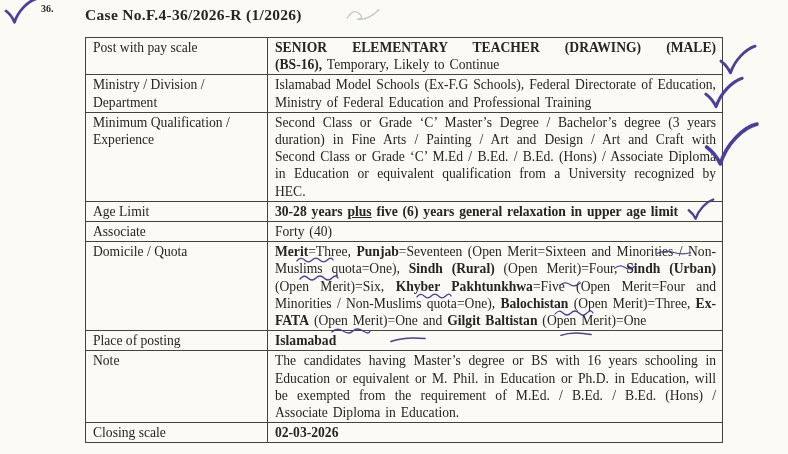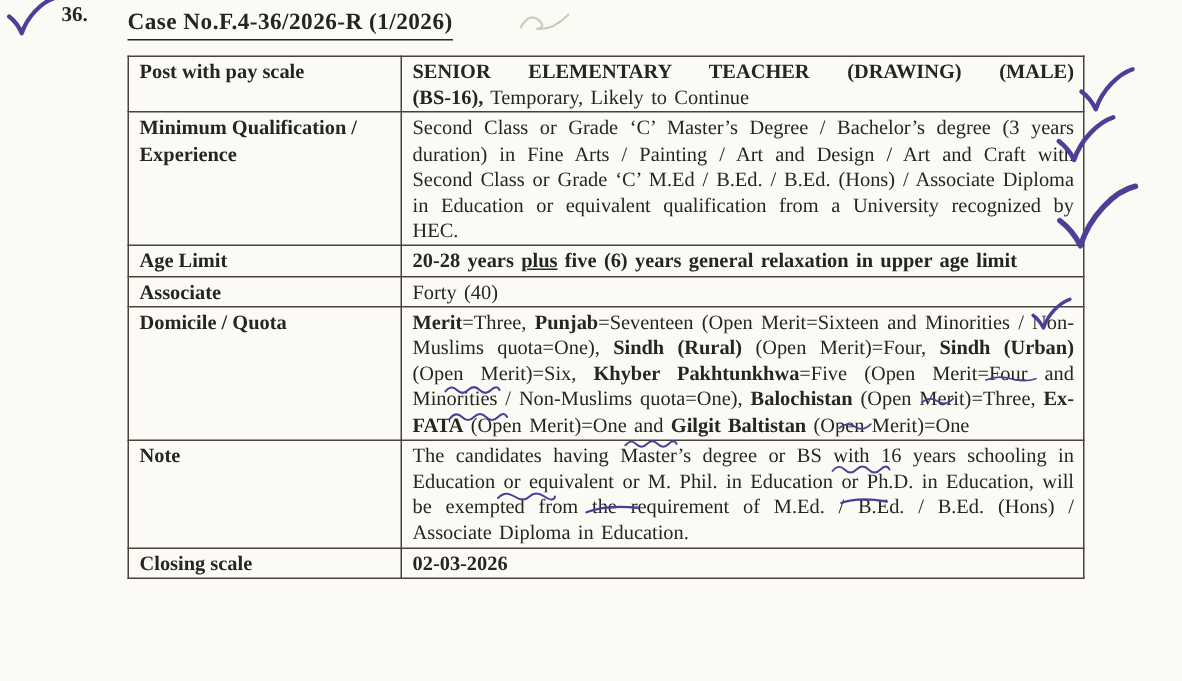--- a/index.html
+++ b/index.html
@@ -7,46 +7,46 @@
     position:relative;
     width:788px;height:454px;
     background:#fbfaf5;
     font-family:"Liberation Serif", serif;
     color:#26251f;
     overflow:hidden;
   }
   
   .item-no{
     position:absolute;left:41px;top:3px;
-    font-size:14px;font-weight:bold;
+    font-size:10px;font-weight:bold;
   }
   .case-title{
     position:absolute;left:85px;top:6px;
     font-size:15.5px;font-weight:bold;
     letter-spacing:.3px;
     border-bottom:1.6px solid #26251f;
-    padding-bottom:2px;
+    padding-bottom:13px;
   }
   
   table.case{
     position:absolute;left:85px;top:37px;
     width:638px;
     border-collapse:collapse;
     table-layout:fixed;
   }
   table.case td{
     border:1.3px solid #45433c;
     vertical-align:top;
     font-size:13.6px;
     line-height:17.2px;
     padding:1px 6px 1px 7px;
   }
   td.label{
     width:168px;
-    font-weight:bold;
+    font-weight:normal;
     padding-right:2px;
   }
   td.value{
     text-align:justify;
     word-spacing:1.5px;
     padding-left:8px;
   }
   .force-justify{text-align:justify;text-align-last:justify;}
   span.b{font-weight:bold;}
   span.u{text-decoration:underline;}
@@ -66,34 +66,42 @@
   <table class="case">
     <tbody>
         <tr>
           <td class="label">Post with pay scale</td>
           <td class="value">
             <div class="force-justify"><span class="b">SENIOR ELEMENTARY TEACHER (DRAWING) (MALE)</span></div>
             <div><span class="b">(BS-16),</span><span> Temporary, Likely to Continue</span></div>
           </td>
         </tr>
         <tr>
+          <td class="label">Ministry / Division / Department</td>
+          <td class="value"><span>Islamabad Model Schools (Ex-F.G Schools), Federal Directorate of Education, Ministry of Federal Education and Professional Training</span></td>
+        </tr>
+        <tr>
           <td class="label">Minimum Qualification / Experience</td>
           <td class="value"><span>Second Class or Grade ‘C’ Master’s Degree / Bachelor’s degree (3 years duration) in Fine Arts / Painting / Art and Design / Art and Craft with Second Class or Grade ‘C’ M.Ed / B.Ed. / B.Ed. (Hons) / Associate Diploma in Education or equivalent qualification from a University recognized by HEC.</span></td>
         </tr>
         <tr>
           <td class="label">Age Limit</td>
-          <td class="value"><span class="b">20-28 years </span><span class="b u">plus</span><span class="b"> five (6) years general relaxation in upper age limit</span></td>
+          <td class="value"><span class="b">30-28 years </span><span class="b u">plus</span><span class="b"> five (6) years general relaxation in upper age limit</span></td>
         </tr>
         <tr>
           <td class="label">Associate</td>
           <td class="value"><span>Forty (40)</span></td>
         </tr>
         <tr>
           <td class="label">Domicile / Quota</td>
           <td class="value"><span class="b">Merit</span><span>=Three, </span><span class="b">Punjab</span><span>=Seventeen (Open Merit=Sixteen and Minorities / Non-Muslims quota=One), </span><span class="b">Sindh (Rural)</span><span> (Open Merit)=Four, </span><span class="b">Sindh (Urban)</span><span> (Open Merit)=Six, </span><span class="b">Khyber Pakhtunkhwa</span><span>=Five (Open Merit=Four and Minorities / Non-Muslims quota=One), </span><span class="b">Balochistan</span><span> (Open Merit)=Three, </span><span class="b">Ex-FATA</span><span> (Open Merit)=One and </span><span class="b">Gilgit Baltistan</span><span> (Open Merit)=One</span></td>
+        </tr>
+        <tr>
+          <td class="label">Place of posting</td>
+          <td class="value"><span class="b">Islamabad</span></td>
         </tr>
         <tr>
           <td class="label">Note</td>
           <td class="value"><span>The candidates having Master’s degree or BS with 16 years schooling in Education or equivalent or M. Phil. in Education or Ph.D. in Education, will be exempted from the requirement of M.Ed. / B.Ed. / B.Ed. (Hons) / Associate Diploma in Education.</span></td>
         </tr>
         <tr>
           <td class="label">Closing scale</td>
           <td class="value"><span class="b">02-03-2026</span></td>
         </tr>
       </tbody>

